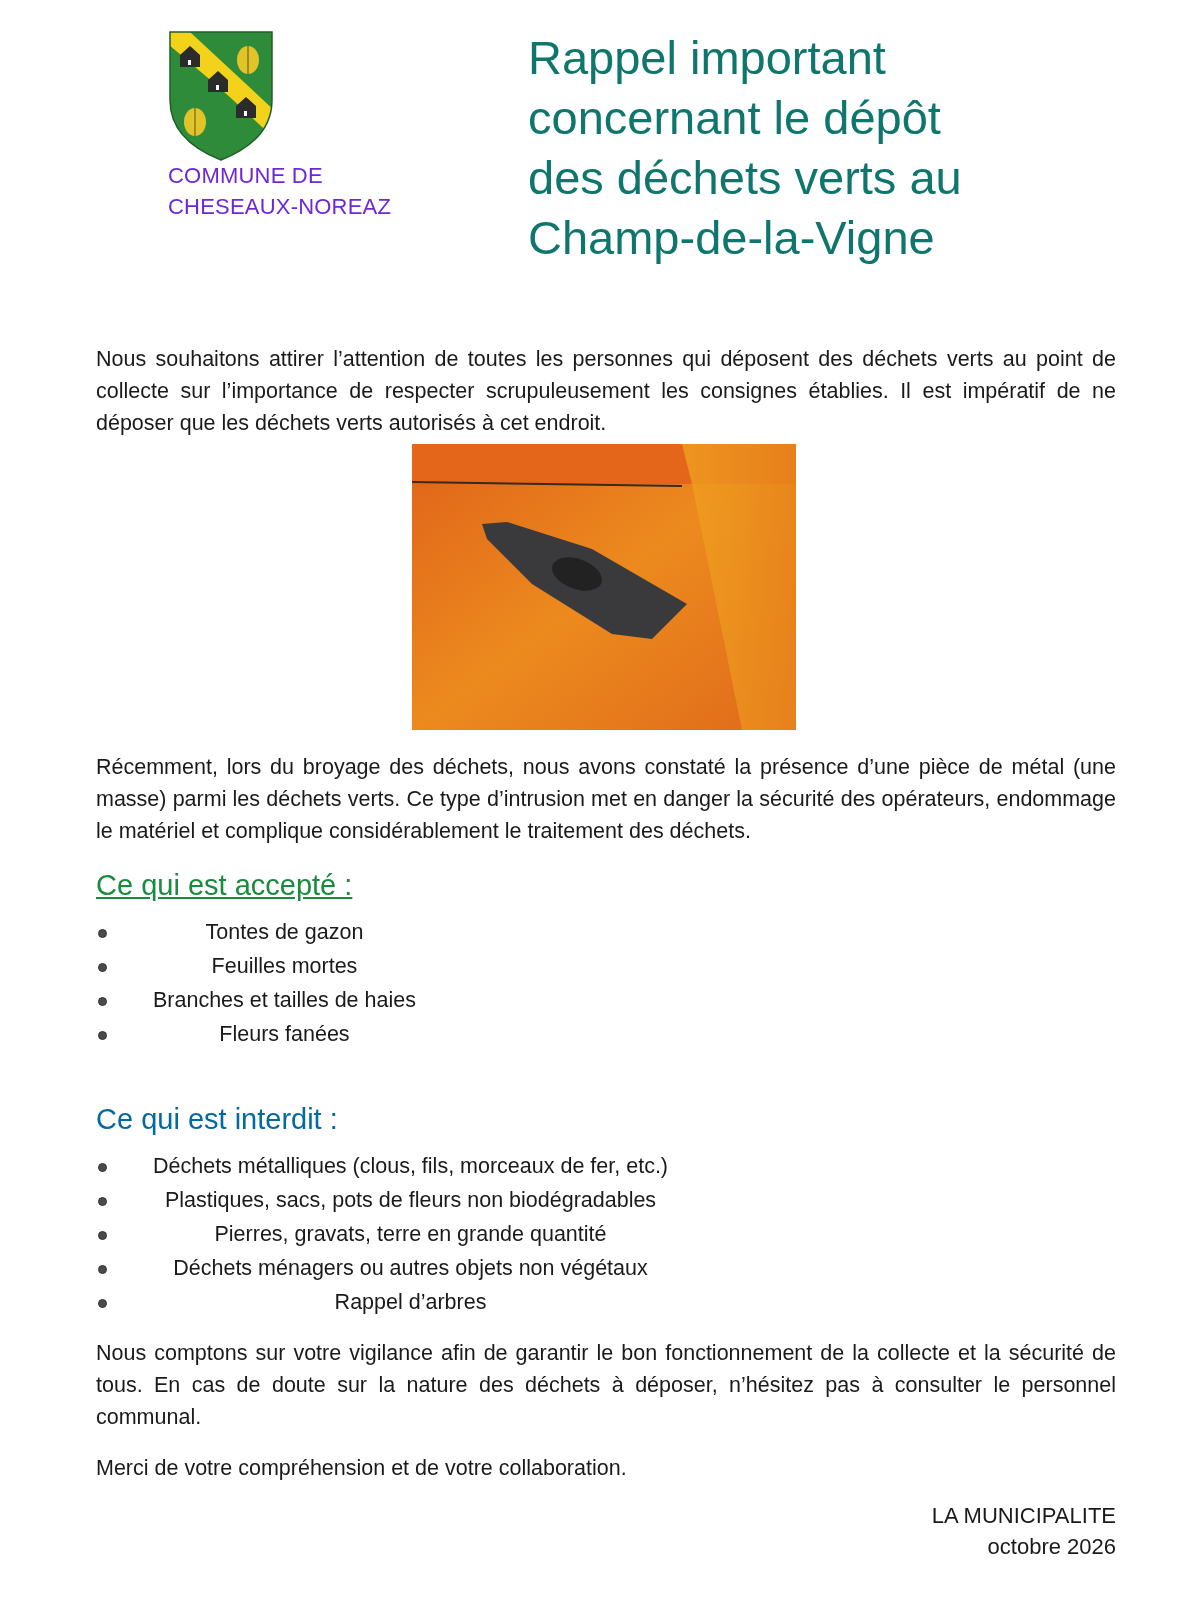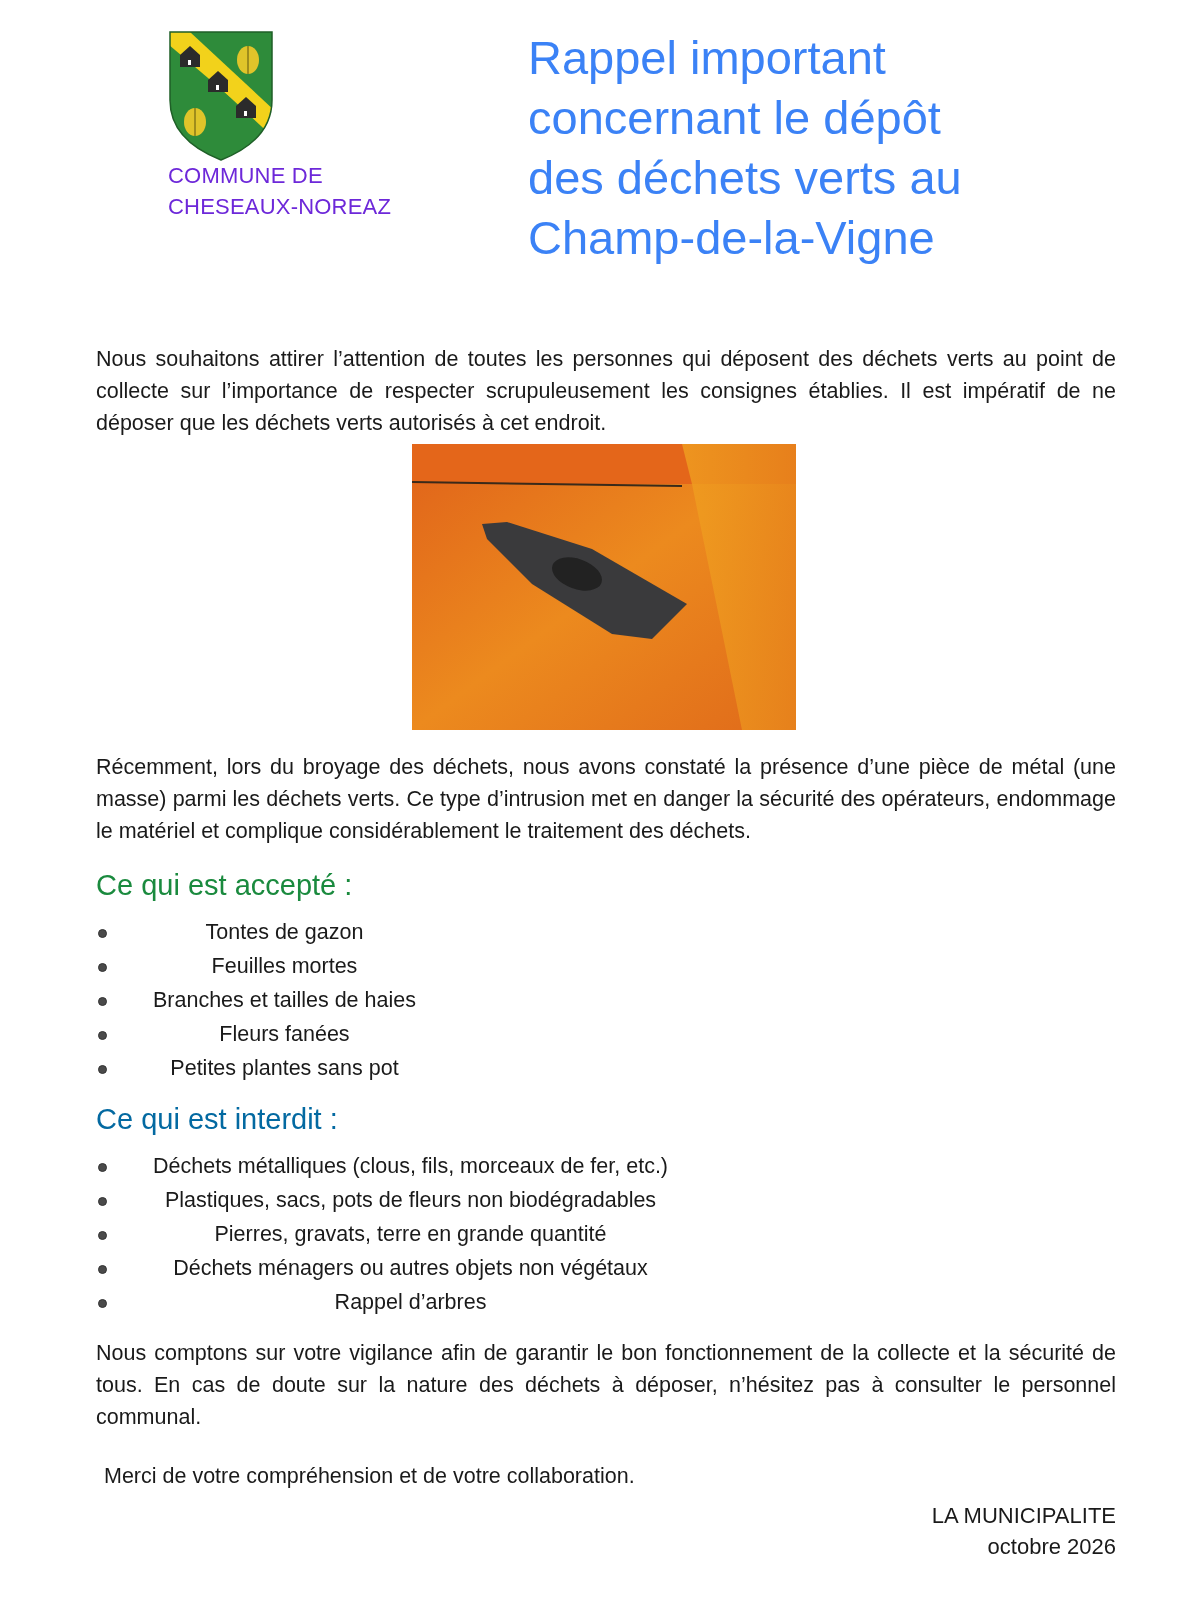--- a/index.html
+++ b/index.html
@@ -8,39 +8,39 @@
       position: relative; overflow: hidden;
       font-family: "Liberation Sans", sans-serif; color: #1a1a1a;
     }
     .crest { position: absolute; left: 168px; top: 30px; width: 106px; height: 132px; }
     .commune {
       position: absolute; left: 168px; top: 160px;
       font-size: 22px; line-height: 31px; color: #6d28d9; letter-spacing: 0.2px;
     }
     .title {
       position: absolute; left: 528px; top: 28px; width: 620px;
-      font-size: 47px; line-height: 60px; color: #3b82f6;
+      font-size: 47px; line-height: 60px; color: #0f766e;
     }
     .para {
       position: absolute; left: 96px; width: 1020px;
       font-size: 21.5px; line-height: 32px; color: #1a1a1a;
       text-align: justify;
     }
     .p1 { top: 343px; }
     .p2 { top: 751px; }
     .p3 { top: 1337px; }
     .p4 { top: 1452px; }
     .photo {
       position: absolute; left: 412px; top: 444px; width: 384px; height: 286px;
       overflow: hidden;
     }
     .section-head {
       position: absolute; left: 96px; font-size: 29px; line-height: 36px;
     }
-    .accepted-head { top: 867px; color: #1a8a3e; }
+    .accepted-head { top: 867px; color: #1a8a3e; text-decoration: underline; }
     .forbidden-head { top: 1101px; color: #0369a1; }
     ul.list {
       position: absolute; left: 96px; margin: 0; padding: 0; list-style: none;
       font-size: 21.5px; line-height: 34px; text-align: center;
     }
     .accepted-list { top: 915px; }
     .forbidden-list { top: 1149px; }
     ul.list li { position: relative; padding-left: 57px; }
     ul.list li .bullet {
       position: absolute; left: 2px; top: 14px; width: 9px; height: 9px;
@@ -124,31 +124,30 @@
 </div>
 
 <p class="para p2" style="margin:0;">Récemment, lors du broyage des déchets, nous avons constaté la présence d’une pièce de métal (une masse) parmi les déchets verts. Ce type d’intrusion met en danger la sécurité des opérateurs, endommage le matériel et complique considérablement le traitement des déchets.</p>
 
 <h2 class="section-head accepted-head" style="margin:0;font-weight:normal;">Ce qui est accepté :</h2>
 <ul class="list accepted-list">
   <li><span class="bullet"></span><span>Tontes de gazon</span></li>
   <li><span class="bullet"></span><span>Feuilles mortes</span></li>
   <li><span class="bullet"></span><span>Branches et tailles de haies</span></li>
   <li><span class="bullet"></span><span>Fleurs fanées</span></li>
-  <li><span class="bullet"></span><span>Petites plantes sans pot</span></li>
 </ul>
 
 <h2 class="section-head forbidden-head" style="margin:0;font-weight:normal;">Ce qui est interdit :</h2>
 <ul class="list forbidden-list">
   <li><span class="bullet"></span><span>Déchets métalliques (clous, fils, morceaux de fer, etc.)</span></li>
   <li><span class="bullet"></span><span>Plastiques, sacs, pots de fleurs non biodégradables</span></li>
   <li><span class="bullet"></span><span>Pierres, gravats, terre en grande quantité</span></li>
   <li><span class="bullet"></span><span>Déchets ménagers ou autres objets non végétaux</span></li>
   <li><span class="bullet"></span><span>Rappel d’arbres</span></li>
 </ul>
 
 <p class="para p3" style="margin:0;">Nous comptons sur votre vigilance afin de garantir le bon fonctionnement de la collecte et la sécurité de tous. En cas de doute sur la nature des déchets à déposer, n’hésitez pas à consulter le personnel communal.</p>
-<p class="para p4" style="margin:8px;">Merci de votre compréhension et de votre collaboration.</p>
+<p class="para p4" style="margin:0;">Merci de votre compréhension et de votre collaboration.</p>
 
 <div class="signature">
   <div>LA MUNICIPALITE</div>
   <div>octobre 2026</div>
 </div>
 
 </body></html>

